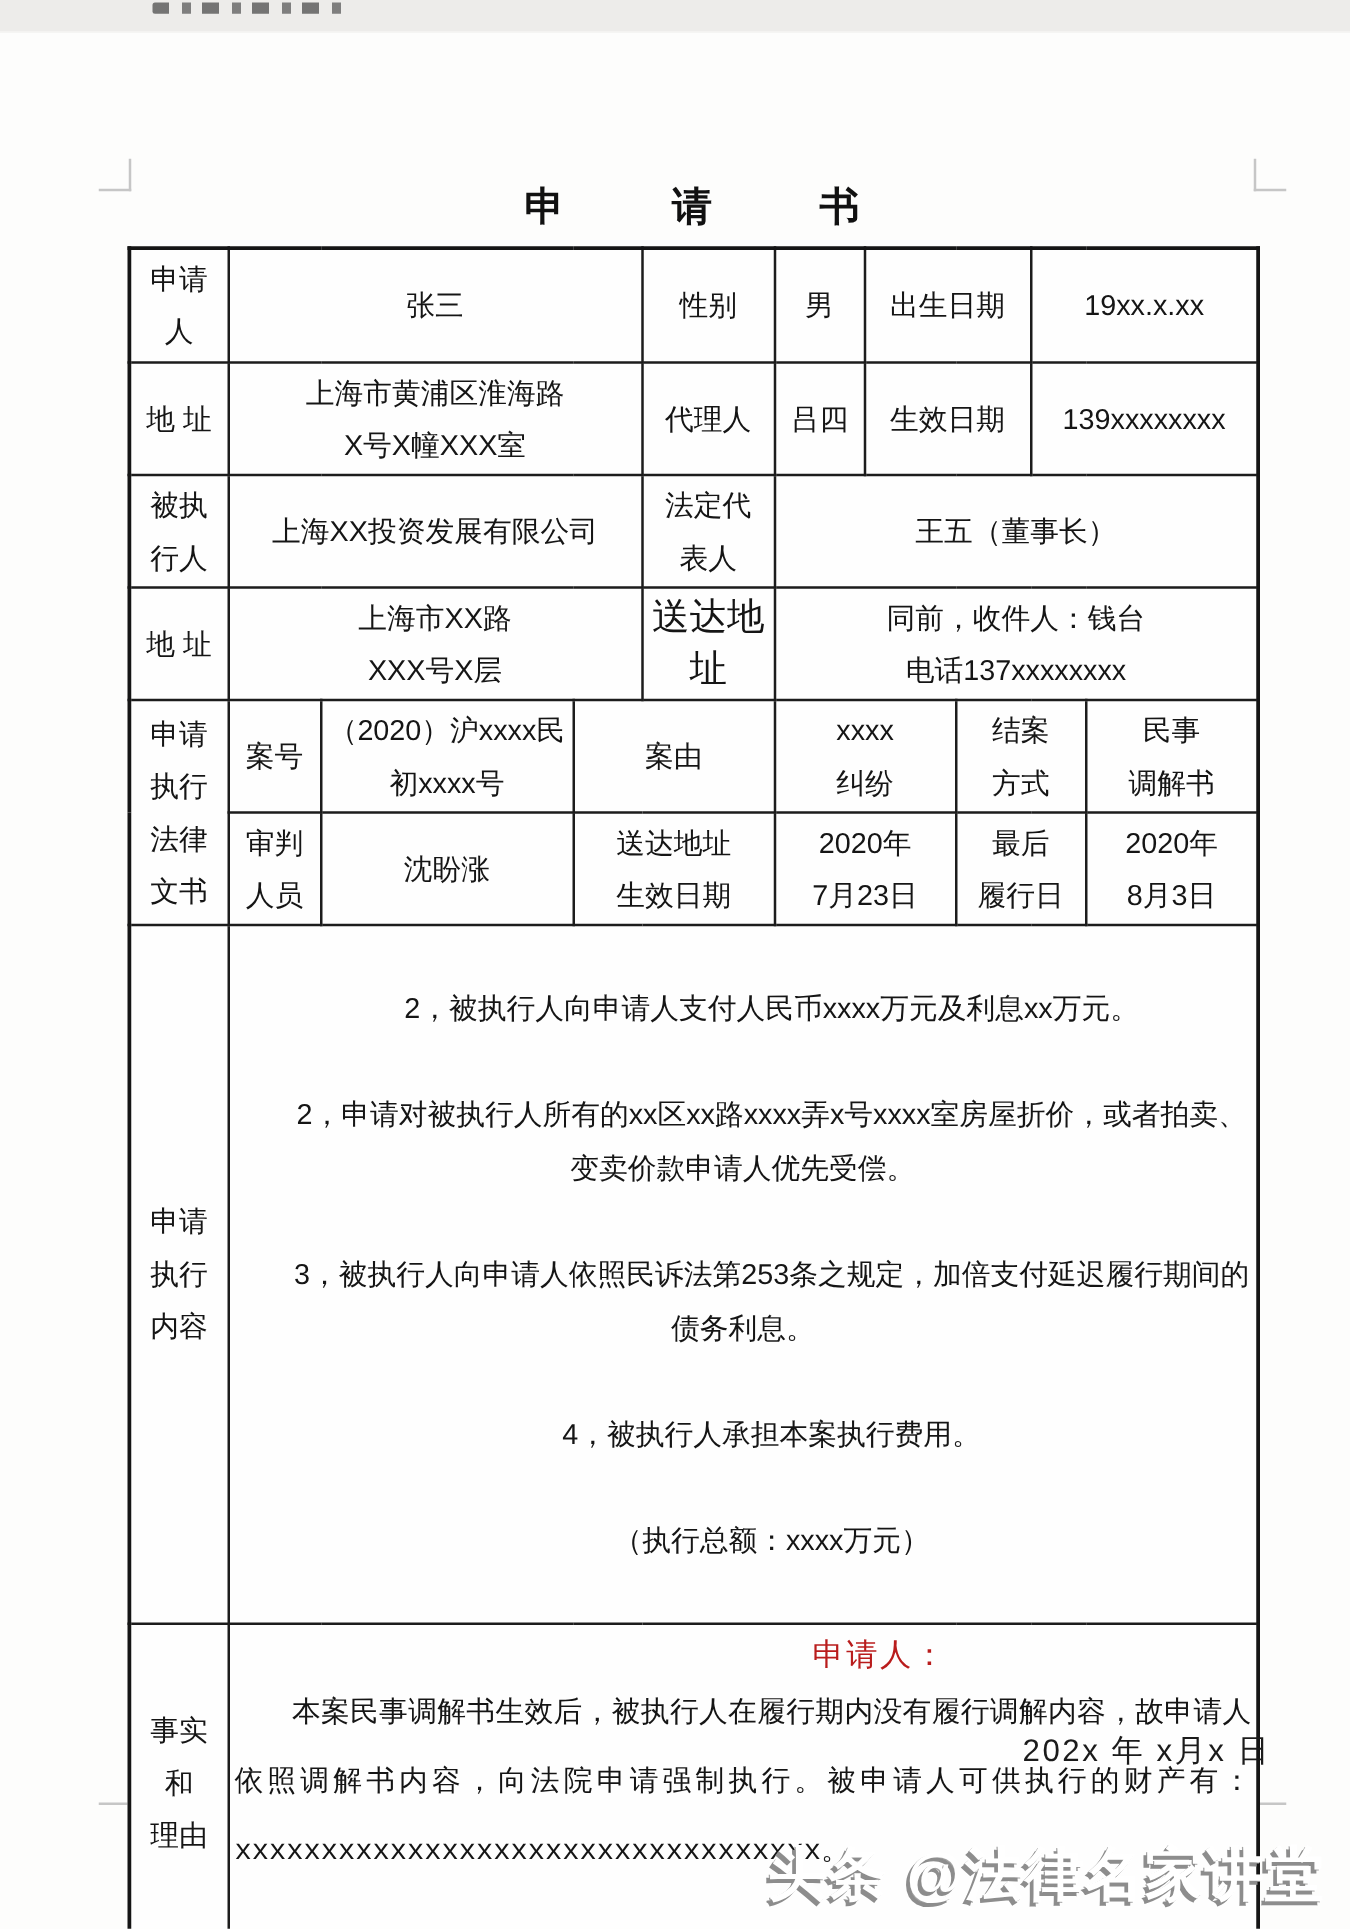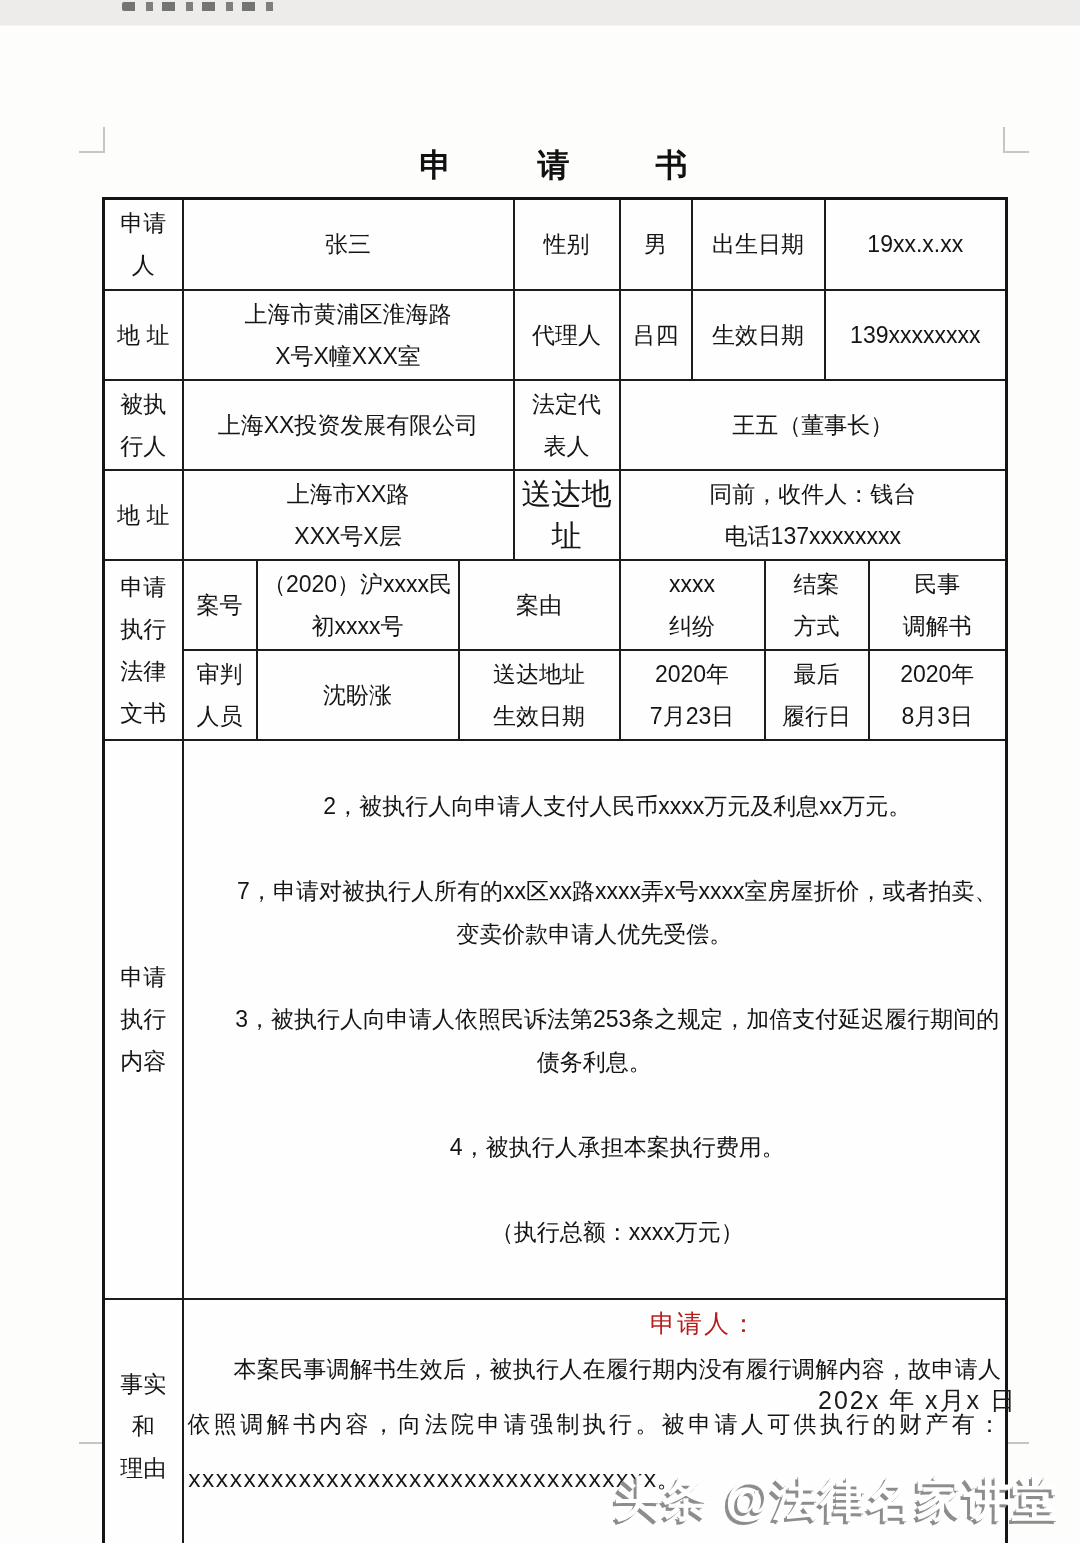--- a/index.html
+++ b/index.html
@@ -179,21 +179,21 @@
     <td>2020年
 8月3日</td>
   </tr>
 
   <tr style="height:302px">
     <td>申请
 执行
 内容</td>
     <td colspan="9" class="content req">
       <p>2，被执行人向申请人支付人民币xxxx万元及利息xx万元。</p>
-      <p>7，申请对被执行人所有的xx区xx路xxxx弄x号xxxx室房屋折价，或者拍卖、变卖价款申请人优先受偿。</p>
+      <p>2，申请对被执行人所有的xx区xx路xxxx弄x号xxxx室房屋折价，或者拍卖、变卖价款申请人优先受偿。</p>
       <p>3，被执行人向申请人依照民诉法第253条之规定，加倍支付延迟履行期间的债务利息。</p>
       <p>4，被执行人承担本案执行费用。</p>
       <p>（执行总额：xxxx万元）</p>
     </td>
   </tr>
 
   <tr style="height:165px">
     <td>事实
 和
 理由</td>

